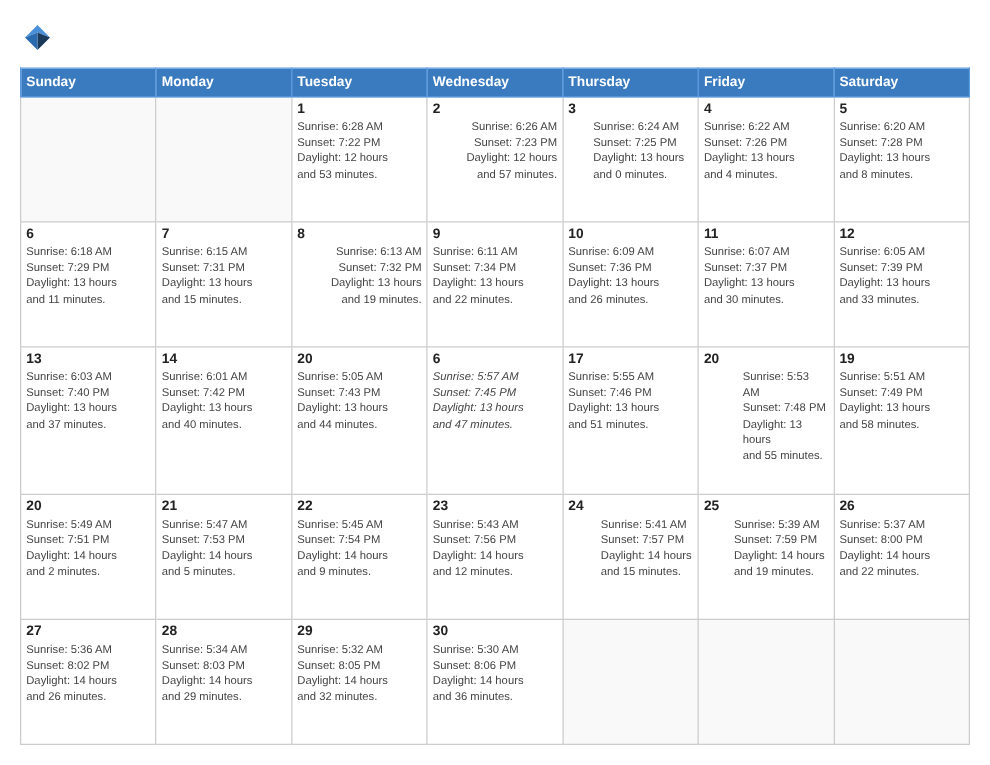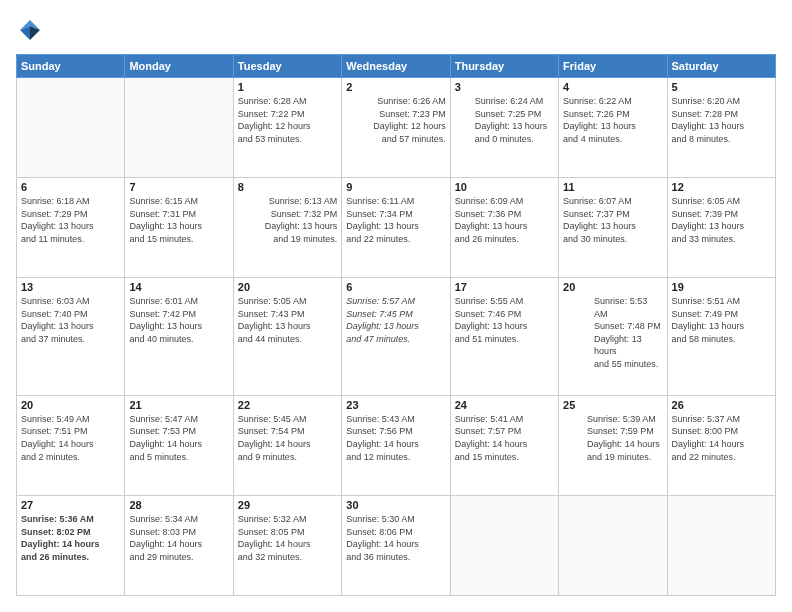--- a/index.html
+++ b/index.html
@@ -293,21 +293,21 @@
           </td>
           <td>
             <div class="day-number">23</div>
             <div class="day-info" style="white-space: pre-line;">Sunrise: 5:43 AM
 Sunset: 7:56 PM
 Daylight: 14 hours
 and 12 minutes.</div>
           </td>
           <td>
             <div class="day-number">24</div>
-            <div class="day-info" style="white-space: pre-line;">Sunrise: 5:41 AM
+            <div class="day-info" style="white-space: pre-line; margin-left: 26px;">Sunrise: 5:41 AM
 Sunset: 7:57 PM
 Daylight: 14 hours
 and 15 minutes.</div>
           </td>
           <td>
             <div class="day-number">25</div>
             <div class="day-info" style="white-space: pre-line; margin-left: 24px;">Sunrise: 5:39 AM
 Sunset: 7:59 PM
 Daylight: 14 hours
 and 19 minutes.</div>
@@ -316,21 +316,21 @@
             <div class="day-number">26</div>
             <div class="day-info" style="white-space: pre-line;">Sunrise: 5:37 AM
 Sunset: 8:00 PM
 Daylight: 14 hours
 and 22 minutes.</div>
           </td>
         </tr>
         <tr>
           <td>
             <div class="day-number">27</div>
-            <div class="day-info" style="white-space: pre-line; font-weight: bold;">Sunrise: 5:36 AM
+            <div class="day-info" style="white-space: pre-line;">Sunrise: 5:36 AM
 Sunset: 8:02 PM
 Daylight: 14 hours
 and 26 minutes.</div>
           </td>
           <td>
             <div class="day-number">28</div>
             <div class="day-info" style="white-space: pre-line;">Sunrise: 5:34 AM
 Sunset: 8:03 PM
 Daylight: 14 hours
 and 29 minutes.</div>

